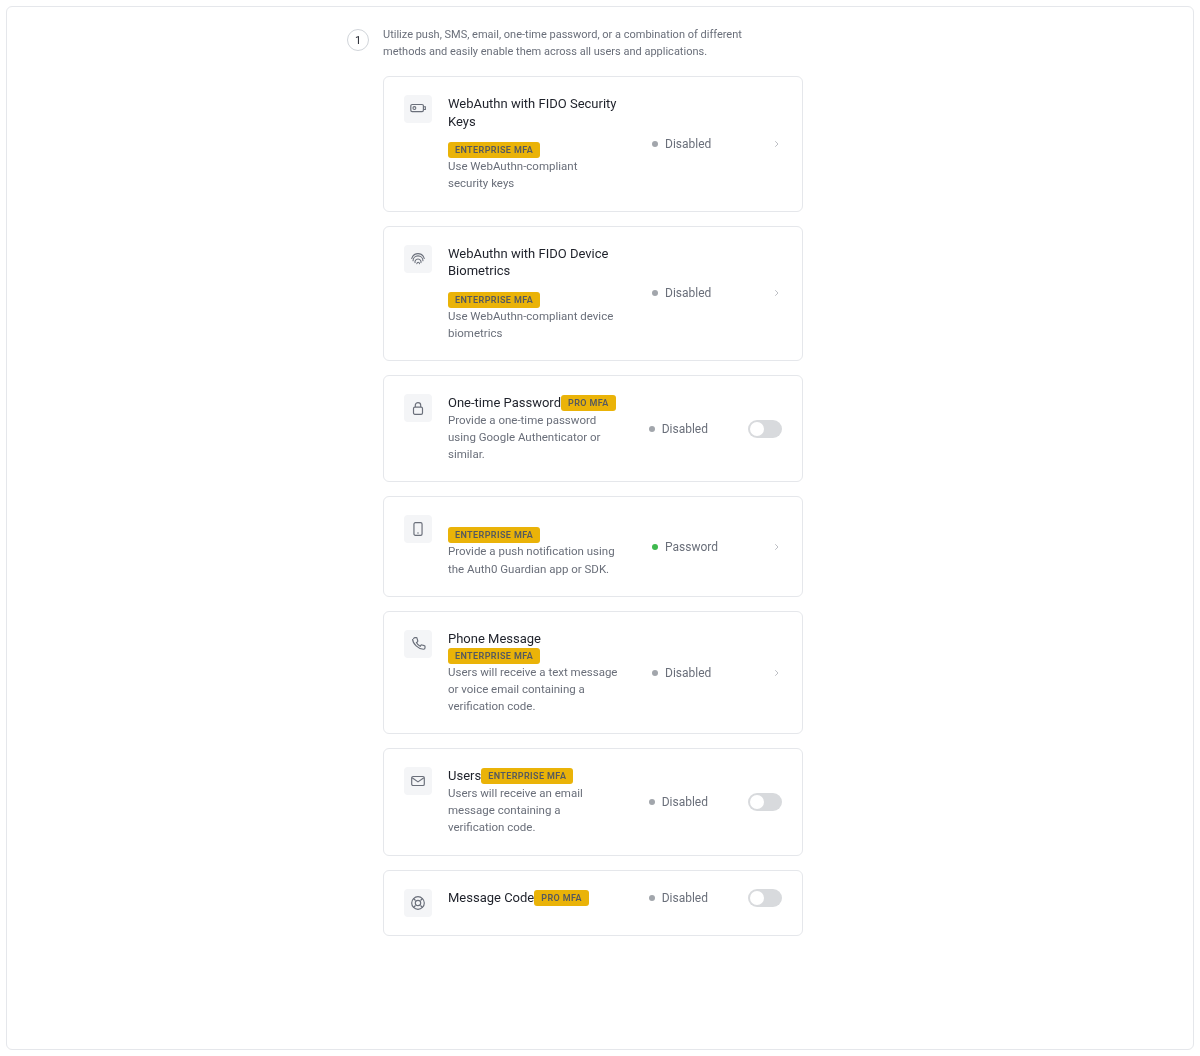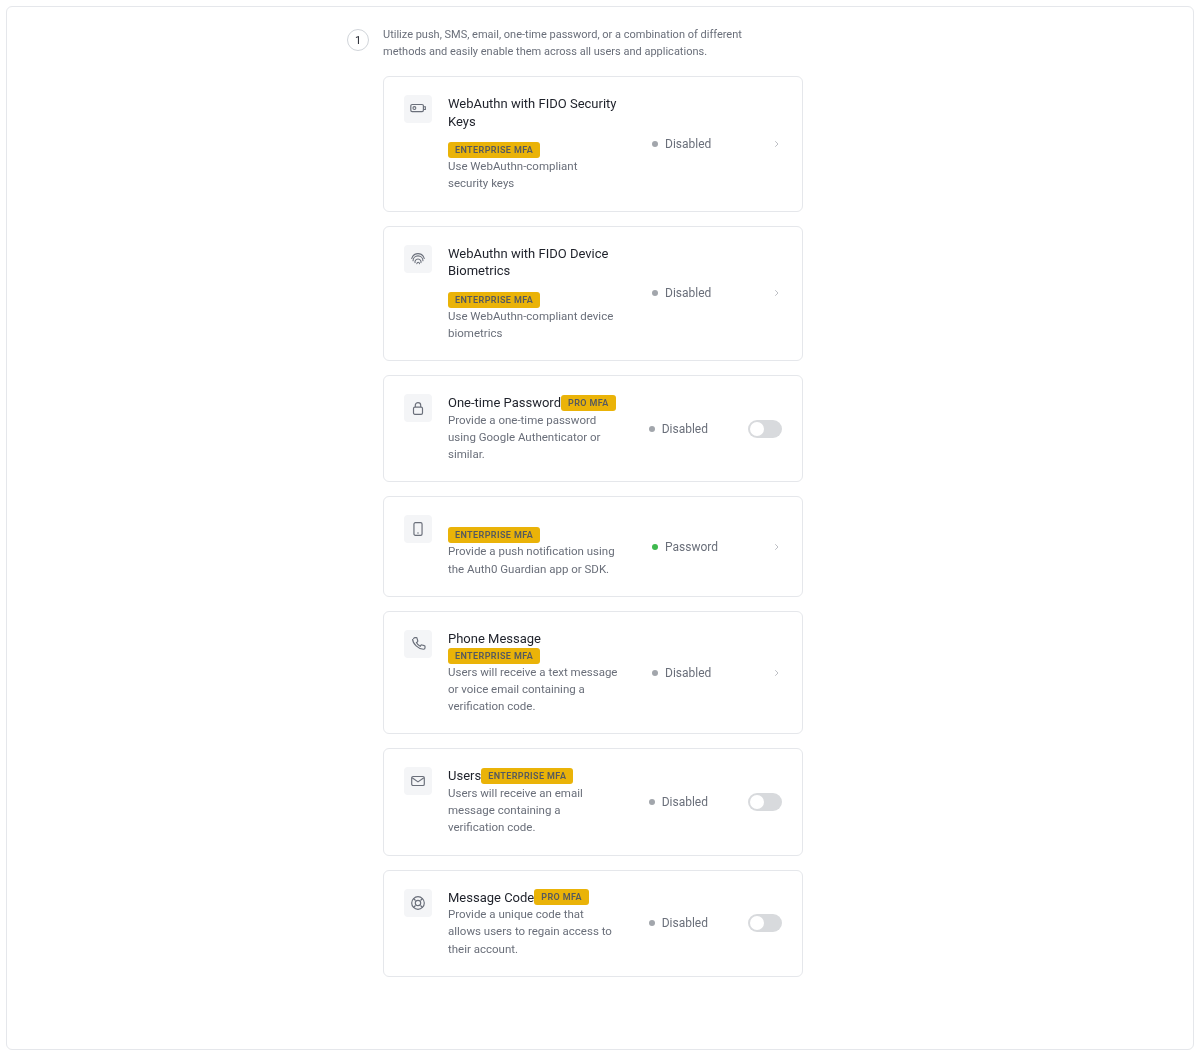--- a/index.html
+++ b/index.html
@@ -311,21 +311,20 @@
             <svg width="18" height="18" viewBox="0 0 20 20">
               <use href="#i-lifebuoy"></use>
             </svg>
           </div>
           <div class="factor-body-wrap">
             <div class="factor-body">
               <div class="factor-title-row">
                 <span class="factor-title">Message Code</span>
                 <span class="badge">PRO MFA</span>
               </div>
-              <div class="factor-desc">Provide a unique code that allows users to regain access to their account.</div>
             </div>
             <div class="factor-right">
               <div class="status">
                 <span class="dot"></span>
                 <span>Disabled</span>
               </div>
               <div class="toggle"></div>
             </div>
           </div>
         </div>

